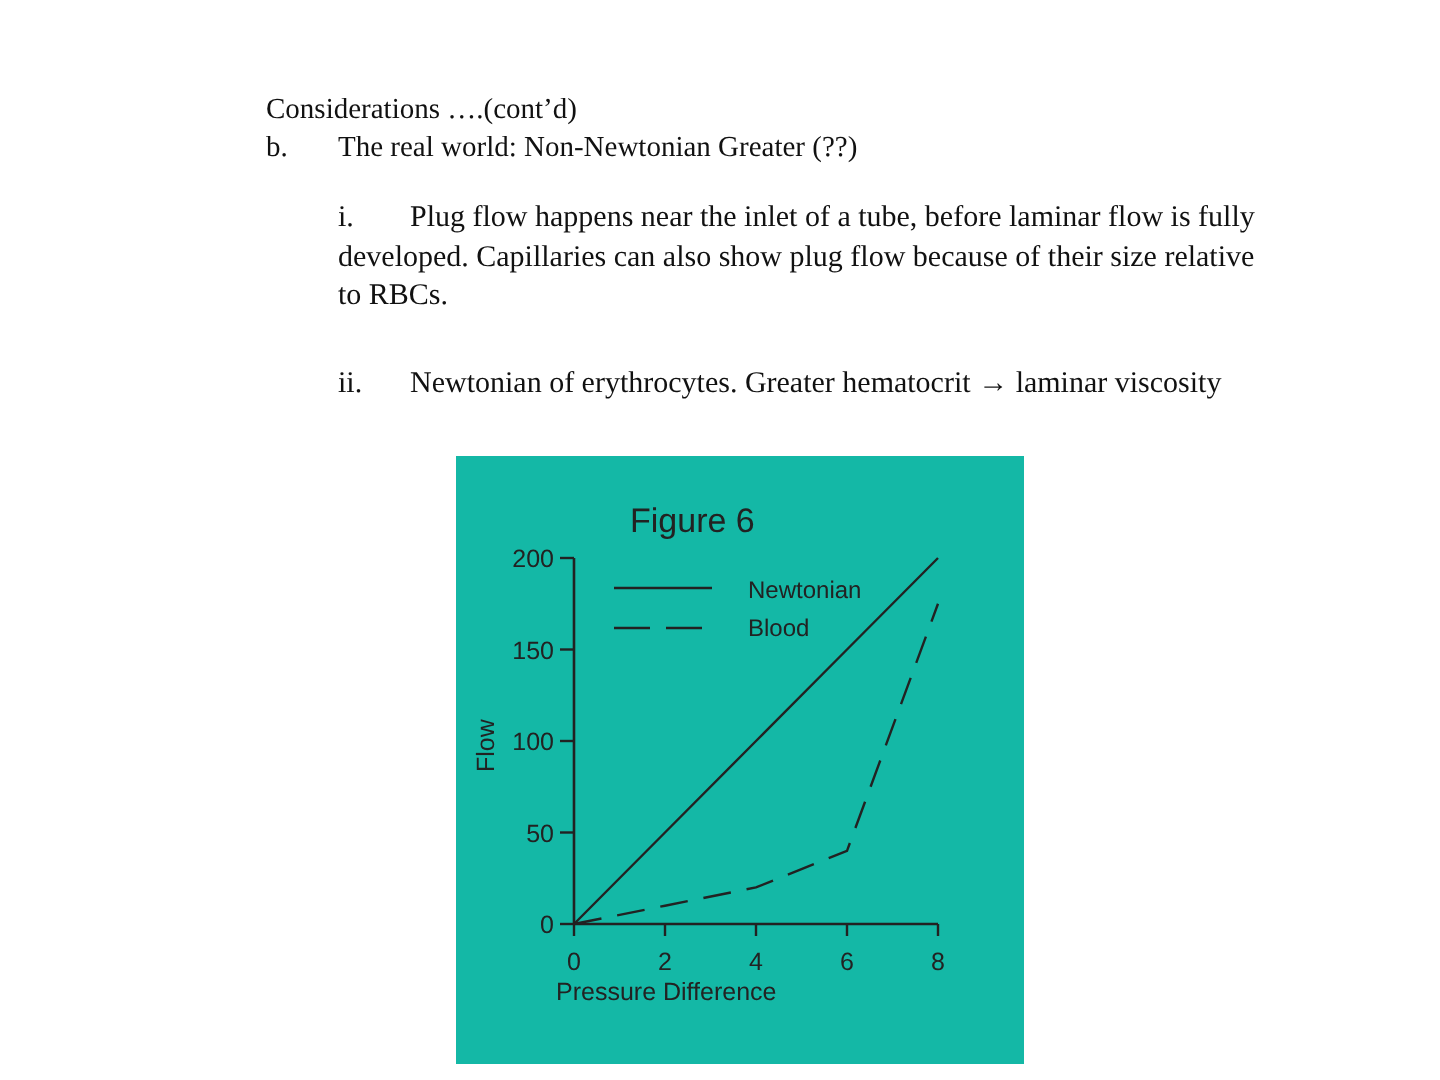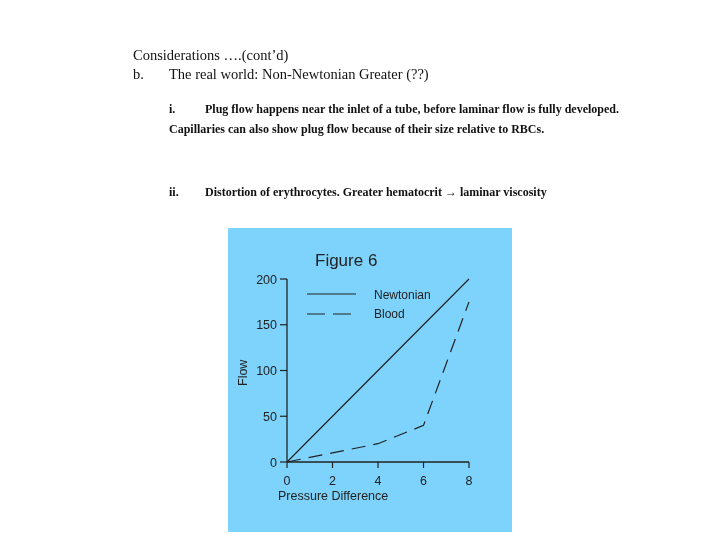--- a/index.html
+++ b/index.html
@@ -4,43 +4,43 @@
   <style>
     html, body { margin: 0; padding: 0; }
     body {
       width: 720px; height: 540px; background: #ffffff; position: relative; overflow: hidden;
       font-family: "Liberation Serif", "DejaVu Serif", serif; color: #111;
     }
     .line { position: absolute; font-size: 14.5px; line-height: 19px; white-space: nowrap; }
     .heading { left: 133px; top: 46px; text-align: center; }
     .item-b-label { left: 133px; top: 65px; }
     .item-b-text { left: 169px; top: 65px; }
-    .para { position: absolute; left: 169px; font-size: 12px; line-height: 19.5px; width: 460px; font-weight: bold; }
+    .para { position: absolute; left: 169px; font-size: 15px; line-height: 19.5px; width: 460px; }
     .para-i { top: 100px; }
     .para-ii { top: 183px; }
     .num { display: inline-block; width: 36px; }
     .figure {
       position: absolute; left: 228px; top: 228px; width: 284px; height: 304px;
-      background: #7dd3fc;
+      background: #14b8a6;
     }
     svg text { font-family: "Liberation Sans", "DejaVu Sans", sans-serif; fill: #222; }
   </style>
 </head>
 <body>
 
 <div class="line heading">Considerations ….(cont’d)</div>
 <div class="line item-b-label">b.</div>
 <div class="line item-b-text">The real world:  Non-Newtonian Greater (??)</div>
 
 <div class="para para-i">
   <span class="num">i.</span><span>Plug flow happens near the inlet of a tube, before laminar flow is fully developed. Capillaries can also show plug flow because of their size relative to RBCs.</span>
 </div>
 
 <div class="para para-ii">
-  <span class="num">ii.</span><span>Distortion of erythrocytes.  Greater hematocrit </span><span>→</span><span> laminar viscosity</span>
+  <span class="num">ii.</span><span>Newtonian of erythrocytes.  Greater hematocrit </span><span>→</span><span> laminar viscosity</span>
 </div>
 
 <div class="figure">
   <svg id="chart" width="284" height="304" viewBox="0 0 284 304">
     <text x="87" y="38" font-size="17">Figure 6</text>
 
     <line x1="59" y1="51" x2="59" y2="234" stroke="#222" stroke-width="1.3"></line>
     <line x1="59" y1="234" x2="241" y2="234" stroke="#222" stroke-width="1.3"></line>
     <g id="yticks">
         <line x1="52" y1="234" x2="59" y2="234" stroke="#222" stroke-width="1.2"></line>

